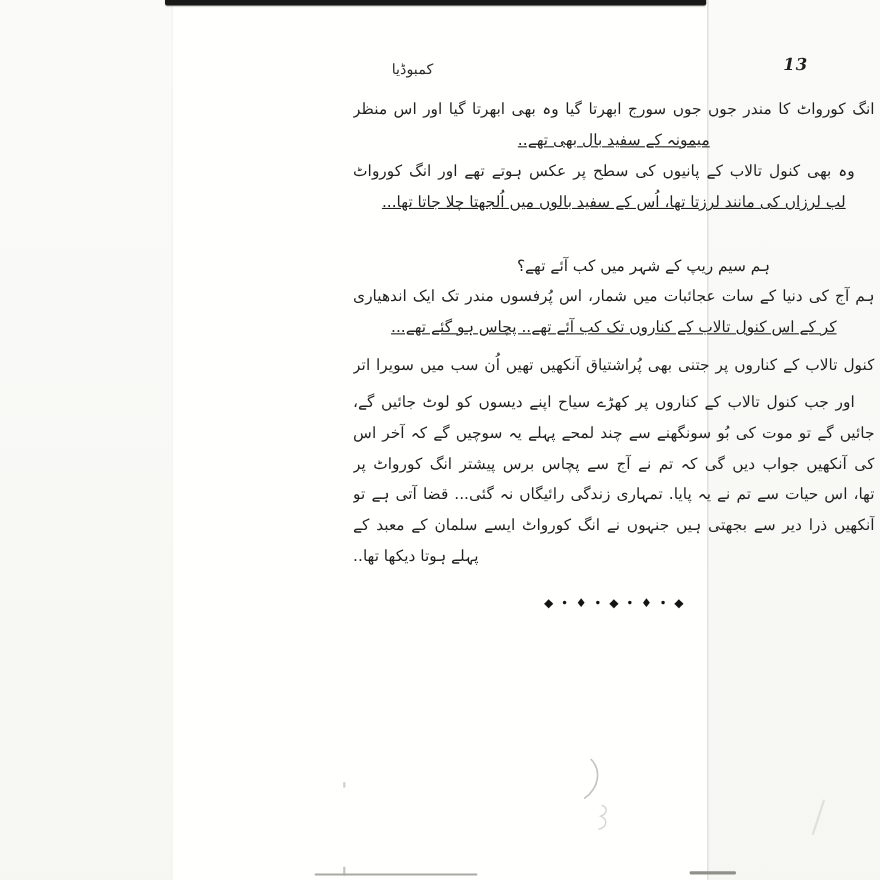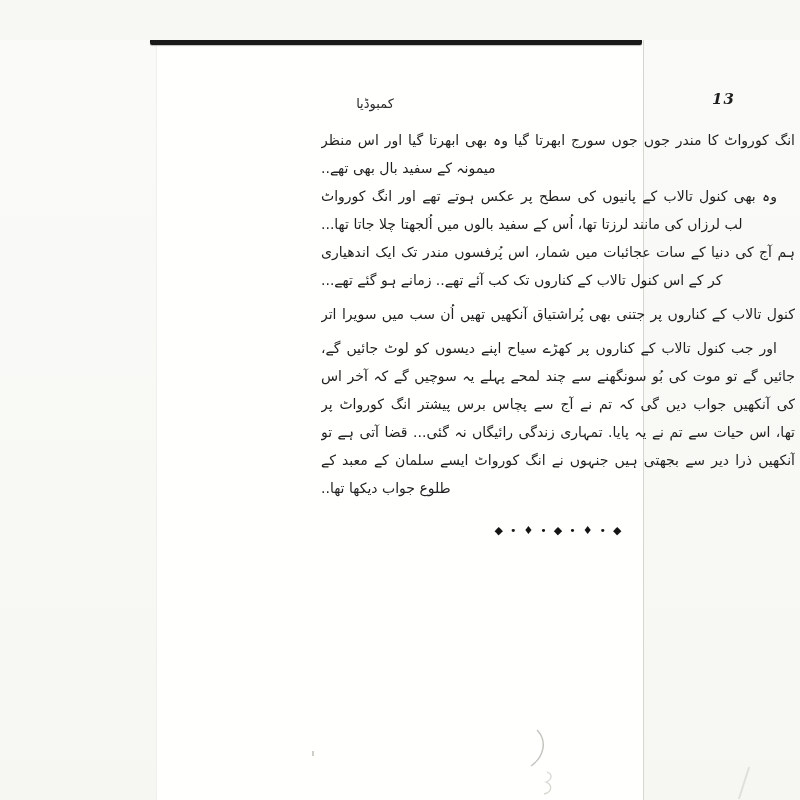--- a/index.html
+++ b/index.html
@@ -1,21 +1,21 @@
 <!DOCTYPE html>
 <html lang="ur"><head>
 <meta charset="utf-8">
 <style>
   html,body{margin:0;padding:0;}
   body{
     width:800px;height:800px;overflow:hidden;position:relative;
     background:#f7f7f4;
     font-family:"DejaVu Sans",sans-serif;
   }
-  .photo{position:absolute;inset:0;background:linear-gradient(180deg,#fafaf8 0%,#f8f8f5 60%,#f6f6f3 100%);margin-top:40px;}
+  .photo{position:absolute;inset:0;background:linear-gradient(180deg,#fafaf8 0%,#f8f8f5 60%,#f6f6f3 100%);}
   
   .page{
     position:absolute;left:156px;top:0;width:486px;height:800px;
     background:#fffffd;
     border-right:1px solid #d6d6d1;
     border-left:1px solid #f0f0ec;
   }
   .top-edge{
     position:absolute;left:150px;top:0;width:492px;height:5px;
     background:#191919;border-radius:0 0 2px 2px;
@@ -32,21 +32,21 @@
     font-size:15px;color:#1e1e1e;letter-spacing:1px;
   }
   .body-block{
     position:absolute;left:164px;top:86px;width:474px;
     direction:rtl;unicode-bidi:embed;
     font-size:14px;color:#1f1f1f;
   }
   .line{height:28px;line-height:28px;overflow:hidden;}
   .full{text-align:justify;text-align-last:justify;}
   .full.indent{padding-right:18px;}
-  .center{text-align:left;}
+  .center{text-align:center;text-decoration:underline;}
   .center-right{text-align:right;padding-right:95px;}
   .left{text-align:left;}
   .para-gap{margin-top:30px;}
   .small-gap{margin-top:6px;}
   .divider{
     margin-top:22px;text-align:center;direction:ltr;
     font-size:11px;letter-spacing:7px;color:#141414;
     text-indent:7px; 
   }
   
@@ -66,29 +66,30 @@
 
     <span class="header-title">کمبوڈیا</span>
 
     <span class="page-number">13</span>
 
     <div class="body-block">
       <div class="line full">انگ کورواٹ کا مندر جوں جوں سورج ابھرتا گیا وہ بھی ابھرتا گیا اور اس منظر کی دل کشی میں</div>
       <div class="line center">میمونہ کے سفید بال بھی تھے..</div>
       <div class="line full indent">وہ بھی کنول تالاب کے پانیوں کی سطح پر عکس ہوتے تھے اور انگ کورواٹ جوان پانیوں پر ایک</div>
       <div class="line center">لب لرزاں کی مانند لرزتا تھا، اُس کے سفید بالوں میں اُلجھتا چلا جاتا تھا...</div>
+      <div class="line center-right para-gap">ہم سیم ریپ کے شہر میں کب آئے تھے؟</div>
       <div class="line full">ہم آج کی دنیا کے سات عجائبات میں شمار، اس پُرفسوں مندر تک ایک اندھیاری رات طے</div>
-      <div class="line center">کر کے اس کنول تالاب کے کناروں تک کب آئے تھے.. زمانے ہو گئے تھے...</div>
+      <div class="line center">کر کے اس کنول تالاب کے کناروں تک کب آئے تھے.. پچاس ہو گئے تھے...</div>
       <div class="line full small-gap">کنول تالاب کے کناروں پر جتنی بھی پُراشتیاق آنکھیں تھیں اُن سب میں سویرا اتر چکی تھی،</div>
       <div class="line full indent small-gap">اور جب کنول تالاب کے کناروں پر کھڑے سیاح اپنے دیسوں کو لوٹ جائیں گے، بوڑھے ہو</div>
       <div class="line full">جائیں گے تو موت کی بُو سونگھنے سے چند لمحے پہلے یہ سوچیں گے کہ آخر اس حیات سے کیا پایا، کیا کھویا تو اُن</div>
       <div class="line full">کی آنکھیں جواب دیں گی کہ تم نے آج سے پچاس برس پیشتر انگ کورواٹ پر طلوع ہوتے سورج کو دیکھا</div>
       <div class="line full">تھا، اس حیات سے تم نے یہ پایا. تمہاری زندگی رائیگاں نہ گئی... قضا آتی ہے تو آنکھیں بجھ جاتی ہیں اور وہ</div>
       <div class="line full">آنکھیں ذرا دیر سے بجھتی ہیں جنہوں نے انگ کورواٹ ایسے سلمان کے معبد کے حریف مندر پر ایک سُورج</div>
-      <div class="line left">طلوع جواب دیکھا تھا..</div>
+      <div class="line left">پہلے ہوتا دیکھا تھا..</div>
 
       <div class="divider">◆•♦•◆•♦•◆</div>
     </div>
 
     <svg class="scratch" width="64" height="70" viewBox="0 0 64 70">
       <path d="M24 4 C 34 14, 32 30, 18 40" fill="none" stroke="#c3c3bf" stroke-width="1.5"></path>
       <path d="M34 46 c 6 2 5 8 -1 10 c 7 3 6 10 -2 12" fill="none" stroke="#d6d6d1" stroke-width="1.3"></path>
     </svg>
     <div class="mark-diag"></div>
     <div class="tick-a"></div>

